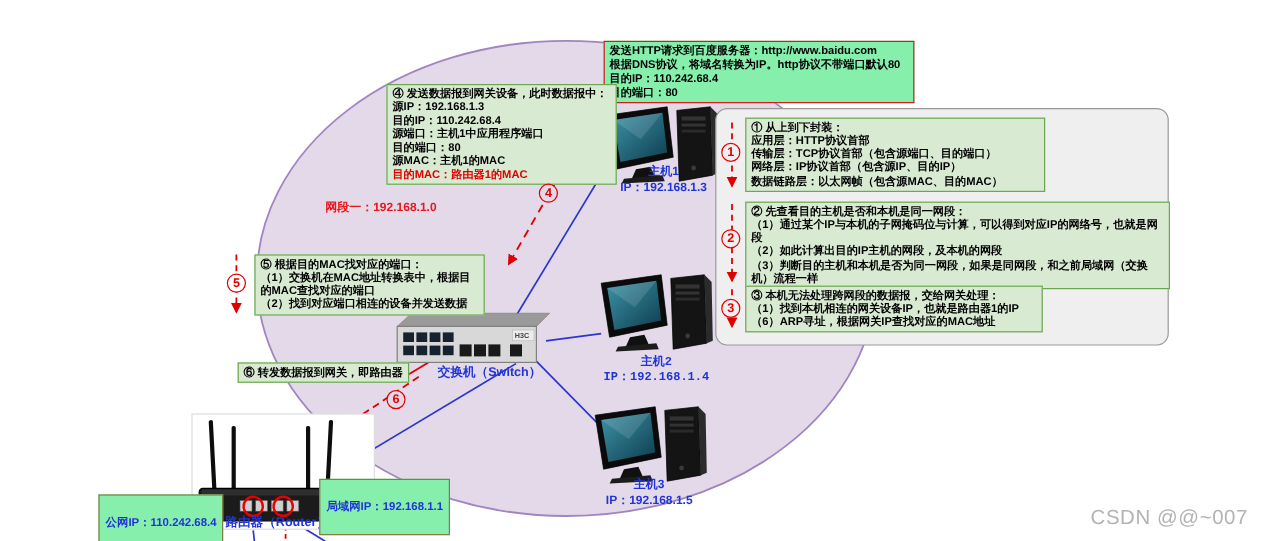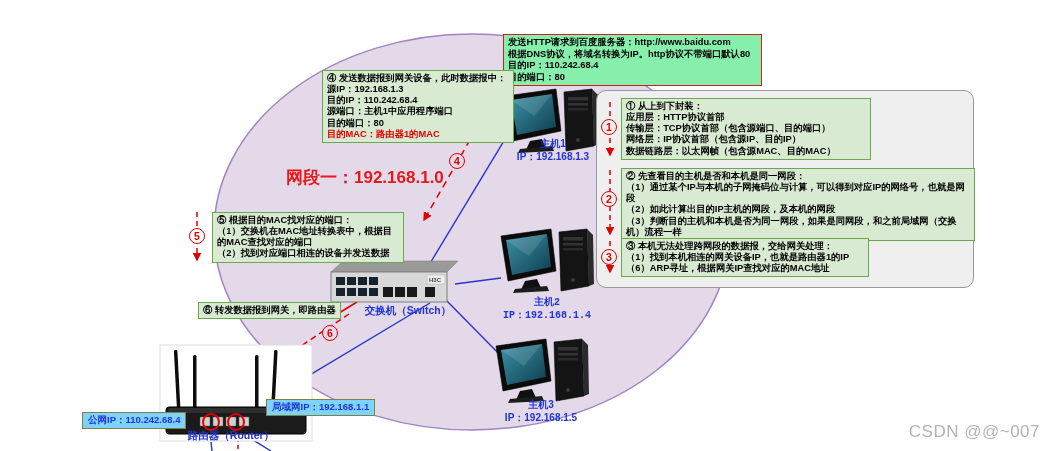--- a/index.html
+++ b/index.html
@@ -12,26 +12,26 @@
         padding:2px 4px;font-size:9.3px;line-height:1.25;color:#000;font-weight:600;}
   .panel{position:absolute;z-index:2;left:596px;top:90px;width:376px;height:196px;
          background:#efefef;border:1.2px solid #999;border-radius:10px;}
   .panel .gbox{font-weight:600;}
   .ln{white-space:normal;}
   .red{color:#e00000;}
   .badge{position:absolute;z-index:6;width:16px;height:16px;border:1.6px solid #e00000;
          border-radius:50%;color:#e00000;font-size:10.5px;font-weight:bold;
          display:flex;align-items:center;justify-content:center;box-sizing:border-box;}
   .bg-panel{background:#efefef;} .bg-ellipse{background:#e3d9e8;} .bg-white{background:#fff;}
-  .seglabel{position:absolute;z-index:2;left:286px;top:166px;font-size:17px;font-weight:bold;
+  .seglabel{position:absolute;z-index:2;left:271px;top:166px;font-size:10px;font-weight:bold;
             color:#e8171c;white-space:nowrap;}
   .devlabel{position:absolute;z-index:3;color:#2135d6;font-weight:bold;font-size:10px;
             text-align:center;line-height:1.25;white-space:nowrap;}
-  .ylabel{position:absolute;z-index:3;background:#7dd3fc;border:1px solid #7f7f46;
-          color:#2135d6;font-weight:bold;font-size:9.5px;padding:1px 5px;white-space:nowrap;}
+  .ylabel{position:absolute;z-index:3;background:#86efac;border:1px solid #7f7f46;
+          color:#2135d6;font-weight:bold;font-size:9.5px;padding:16px 5px;white-space:nowrap;}
   .watermark{position:absolute;z-index:2;left:860px;top:422px;width:180px;text-align:right;
              color:#b3b3b3;font-size:17px;letter-spacing:0.5px;}
   .nowrap{white-space:nowrap;}
 </style>
 </head>
 <body>
 
 <div id="canvas">
 
   <svg class="layer" width="1058" height="451">
@@ -127,20 +127,21 @@
     <div class="ln">目的IP：110.242.68.4</div>
     <div class="ln">目的端口：80</div>
   </div>
 
   <div class="gbox" style="left:298px;top:70px;width:182px;margin-left:24px;">
     <div class="ln">④ 发送数据报到网关设备，此时数据报中：</div>
     <div class="ln">源IP：192.168.1.3</div>
     <div class="ln">目的IP：110.242.68.4</div>
     <div class="ln">源端口：主机1中应用程序端口</div>
     <div class="ln">目的端口：80</div>
+    <div class="ln">源MAC：主机1的MAC</div>
     <div class="ln red">目的MAC：路由器1的MAC</div>
   </div>
 
   <div class="seglabel">网段一：192.168.1.0</div>
 
   <div class="gbox" style="left:212px;top:212px;width:182px;">
     <div class="ln">⑤ 根据目的MAC找对应的端口：</div>
     <div class="ln">（1）交换机在MAC地址转换表中，根据目的MAC查找对应的端口</div>
     <div class="ln">（2）找到对应端口相连的设备并发送数据</div>
   </div>

